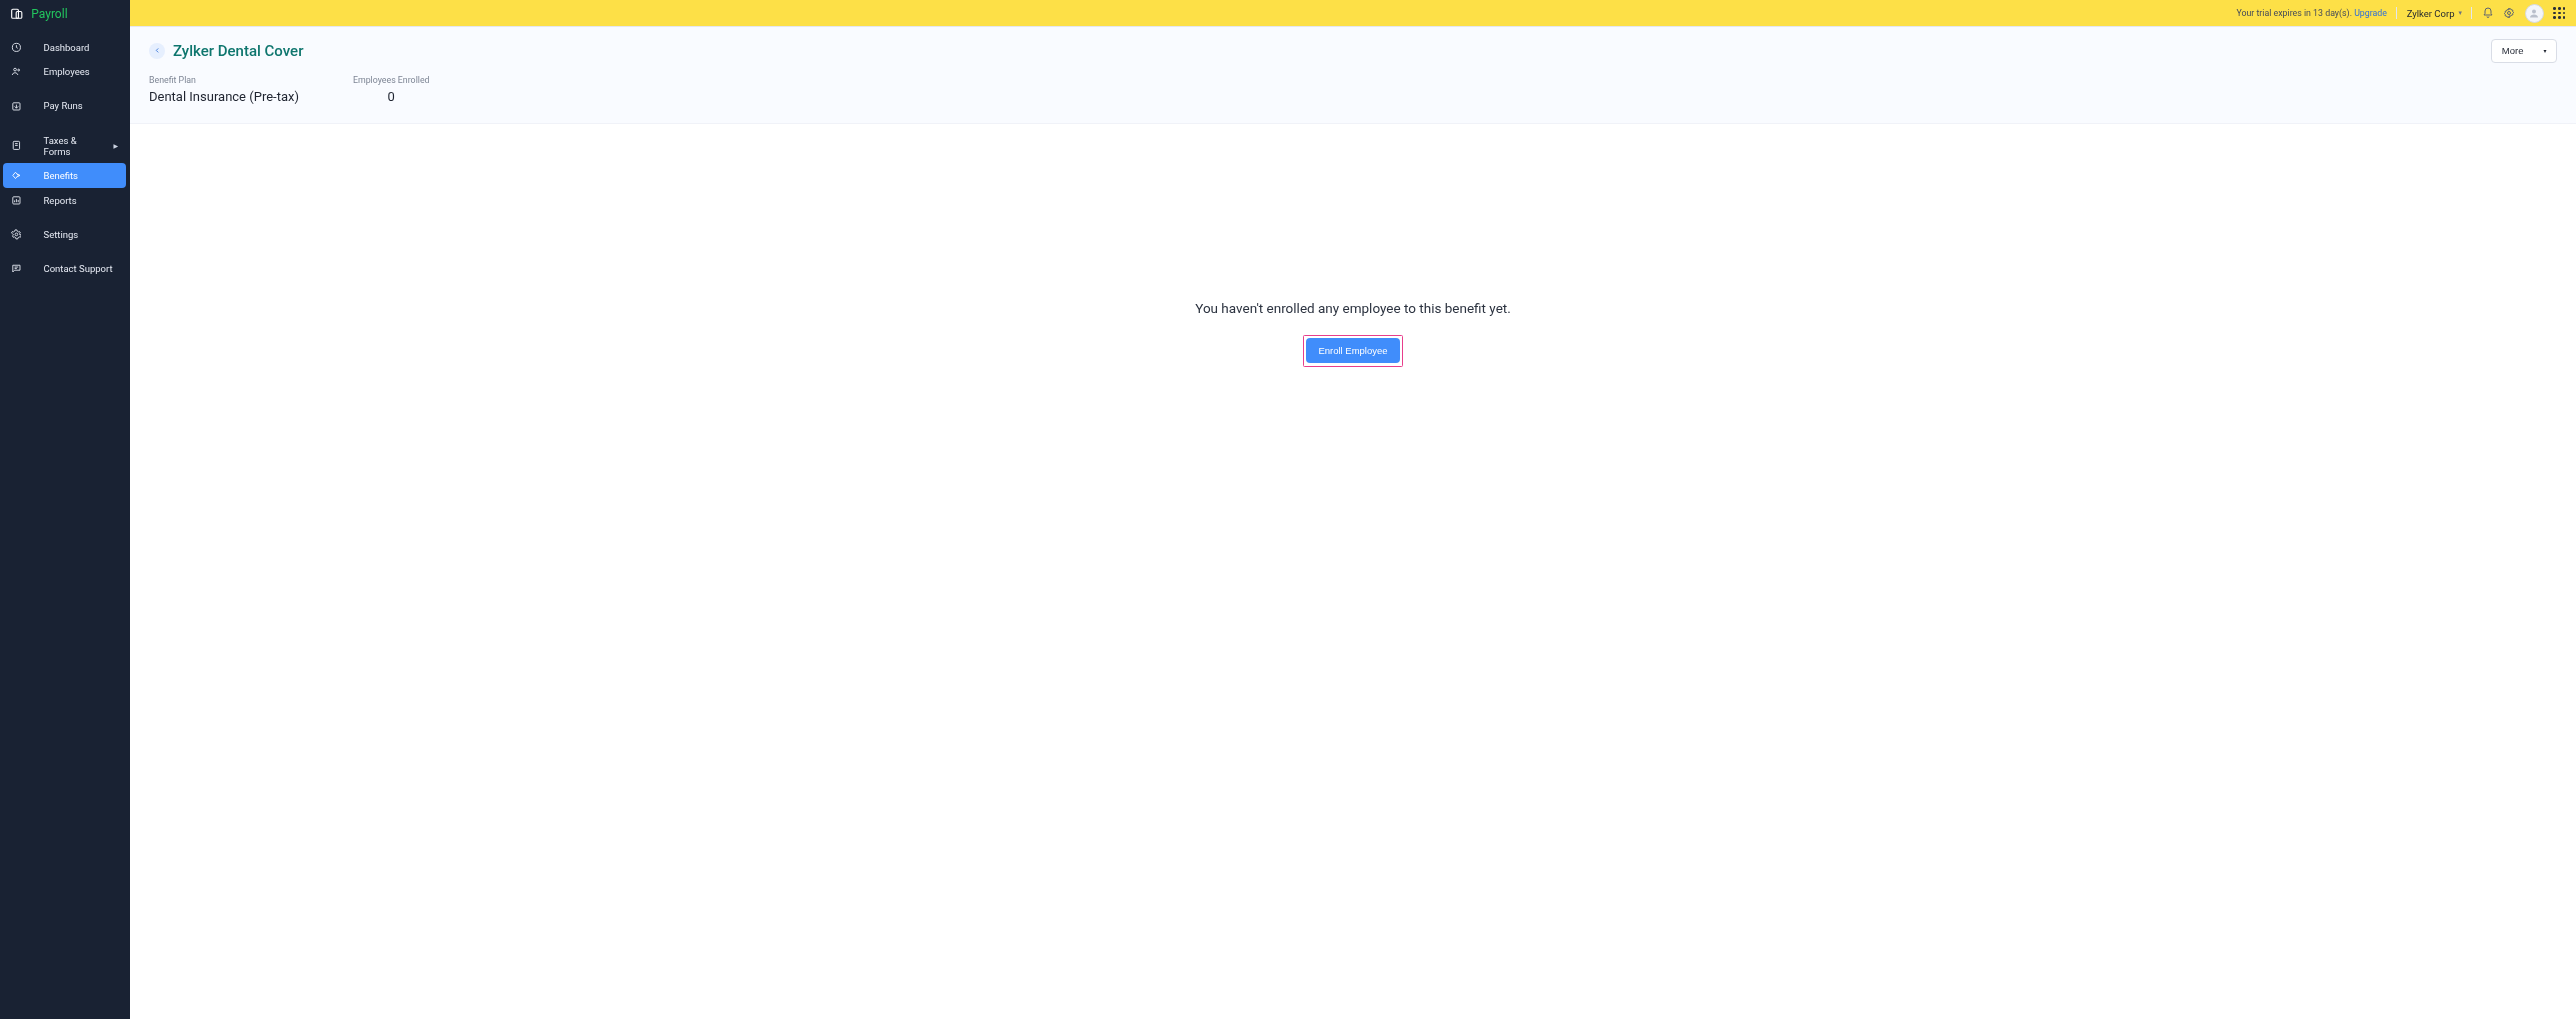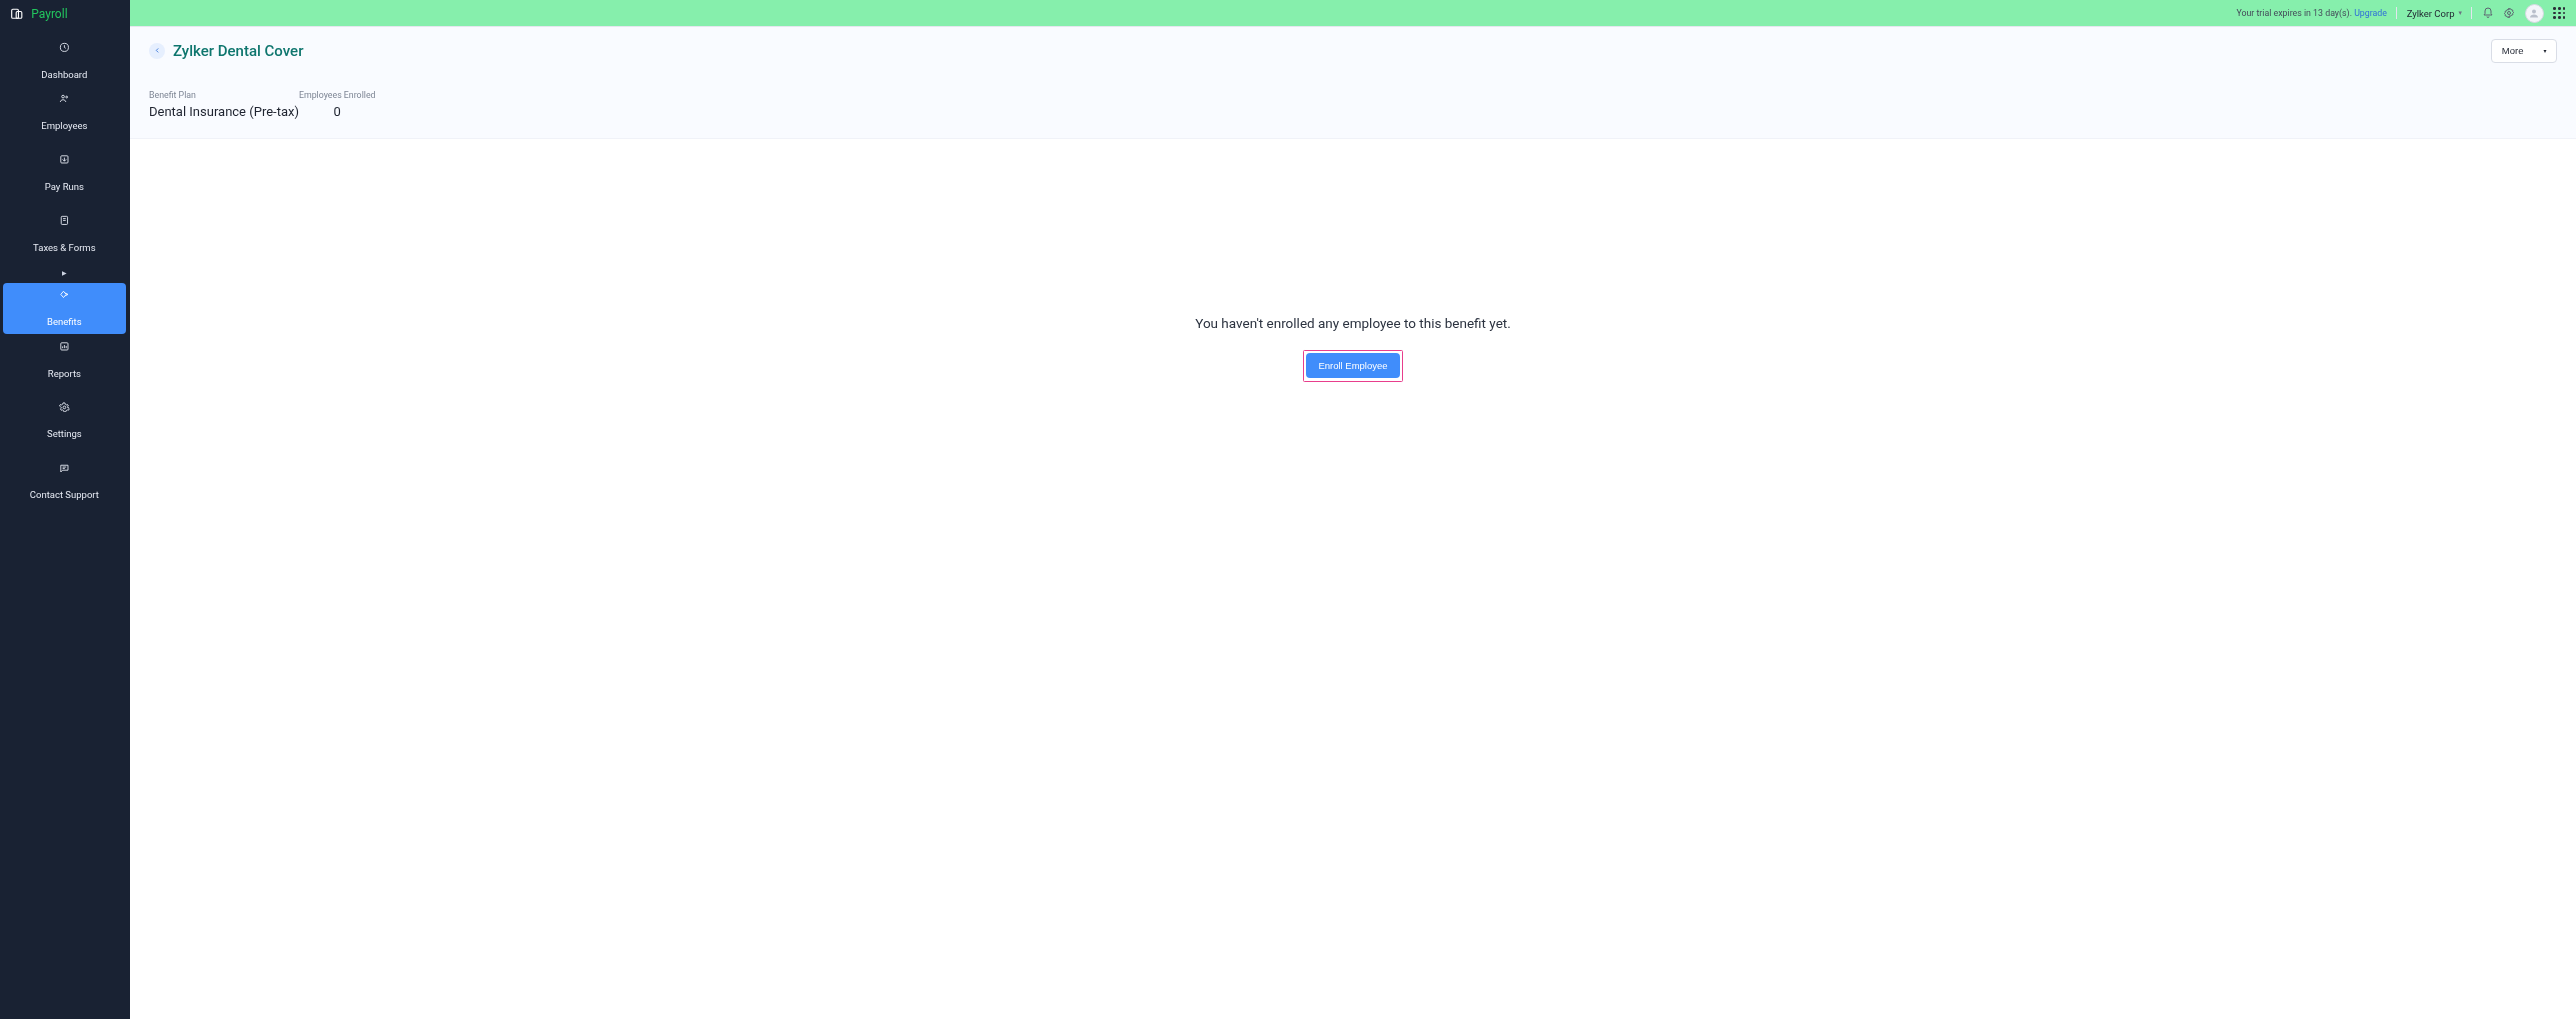--- a/index.html
+++ b/index.html
@@ -43,27 +43,26 @@
       color: #22c55e;
     }
     .sidebar-nav {
       padding: 8px 4px 0 2.7px;
       display: flex;
       flex-direction: column;
     }
     .sidebar-item {
       display: flex;
       align-items: center;
-      gap: 16px;
+      gap: 22px;
       padding: 6.8px 8px;
       border-radius: 4px;
       cursor: pointer;
       color: #e7ebf4;
       position: relative;
-      flex-direction: column;
     }
     .sidebar-item.active {
       background: #408dfb;
       color: #ffffff;
     }
     .sidebar-item .icon {
       width: 10.8px;
       height: 10.8px;
       display: inline-flex;
       align-items: center;
@@ -87,21 +86,21 @@
       min-width: 0;
     }
     .topbar {
       height: 27px;
       border-bottom: 0.7px solid #e5e7ef;
       display: flex;
       align-items: center;
       justify-content: flex-end;
       padding: 0 10.8px;
       gap: 9.5px;
-      background: #86efac;
+      background: #fde047;
     }
     .trial-text {
       font-size: 8.8px;
       color: #444b5a;
     }
     .trial-text a {
       color: #2f6fd8;
       text-decoration: none;
       cursor: pointer;
     }
@@ -198,21 +197,22 @@
       display: inline-flex;
       align-items: center;
       gap: 20px;
       color: #1f2430;
     }
     .more-btn .caret {
       font-size: 6px;
     }
     .summary-row {
       display: flex;
-      margin-top: 27px;
+      gap: 54px;
+      margin-top: 12px;
     }
     .summary-item .label {
       font-size: 8.8px;
       color: #7e8695;
       margin-bottom: 4px;
     }
     .summary-item .value {
       font-size: 13px;
       color: #1f2430;
       text-align: center;

